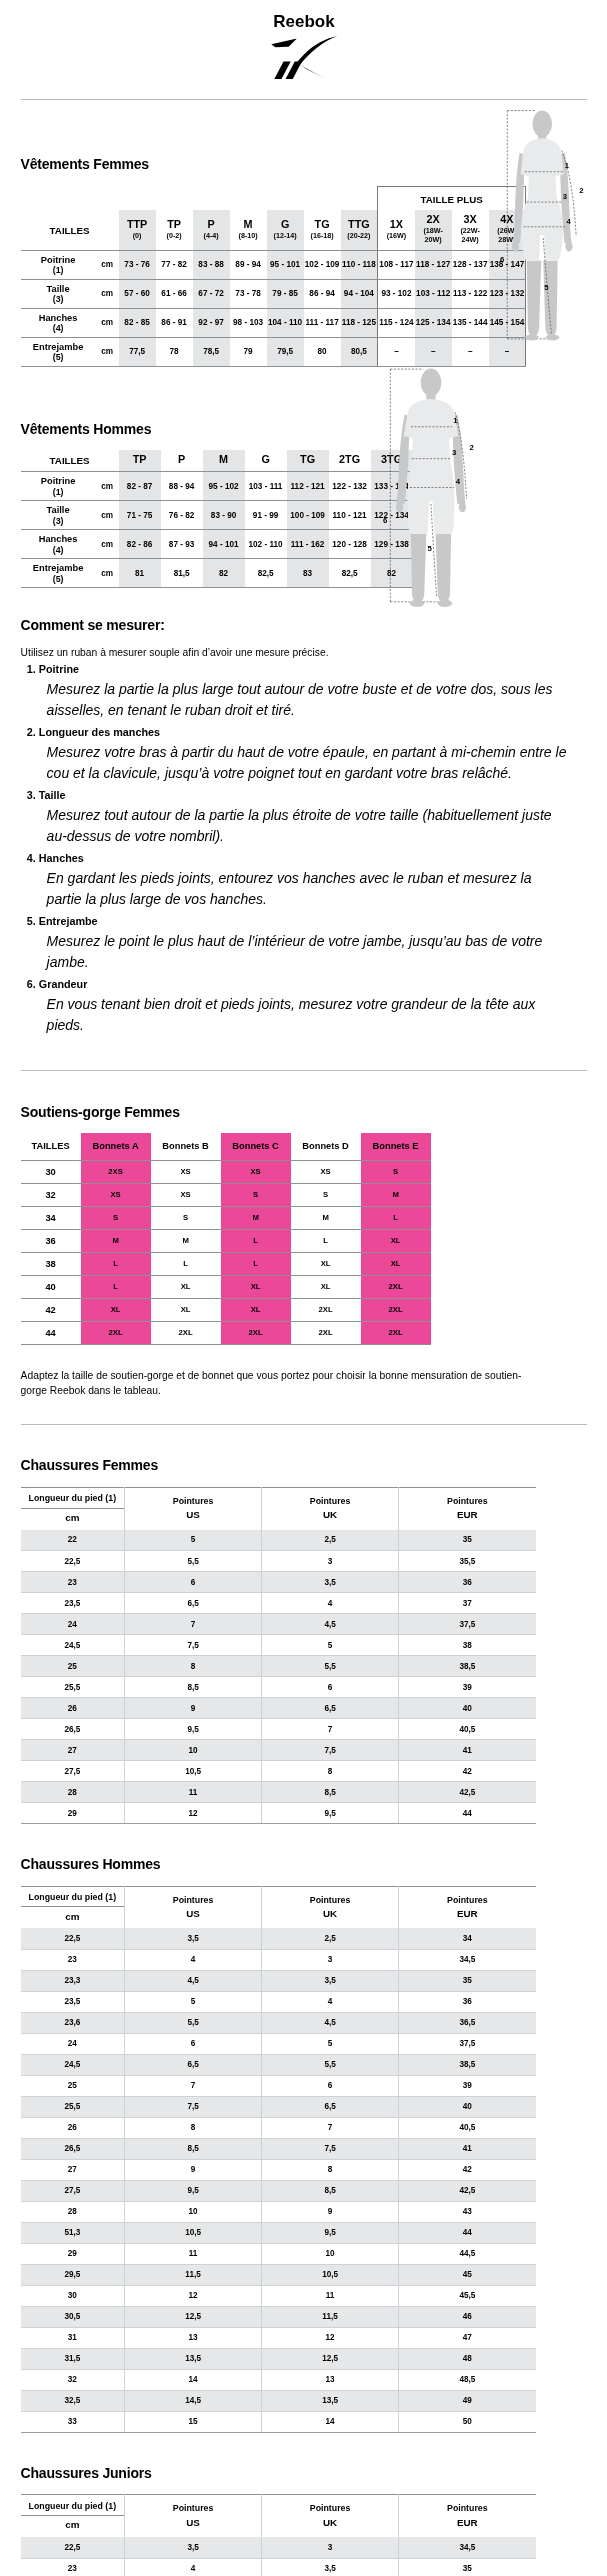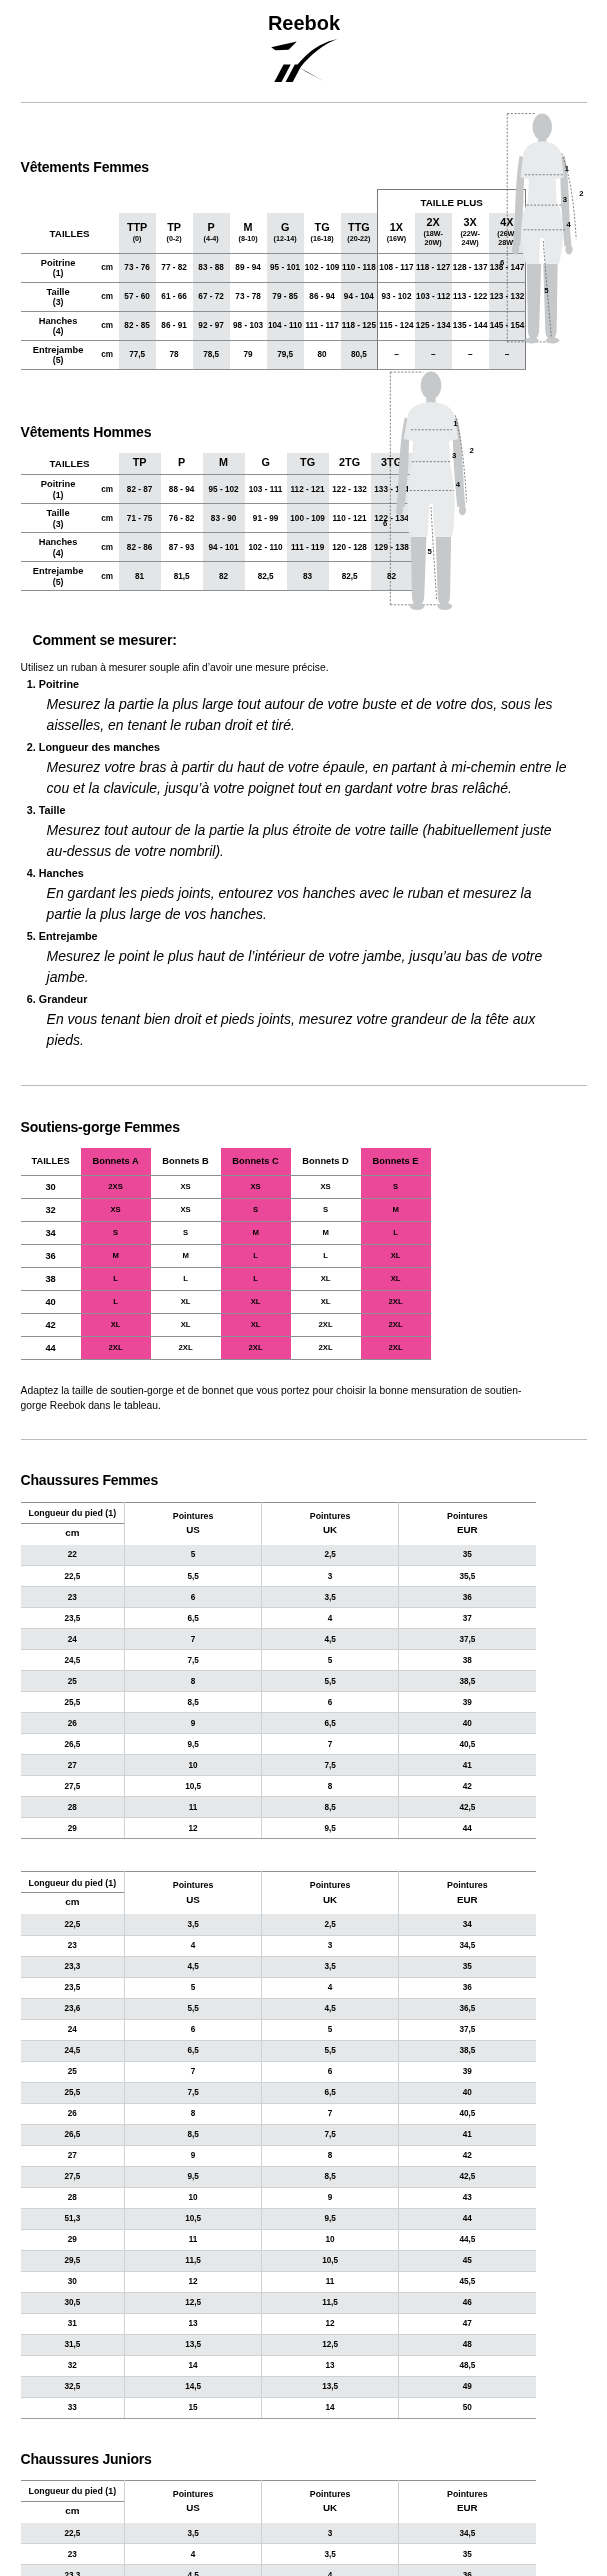--- a/index.html
+++ b/index.html
@@ -2,21 +2,21 @@
 <html lang="fr" style="font-size:8.2px"><head>
 <meta charset="utf-8">
 <style>
   html,body{margin:0;padding:0;background:#fff;}
   body{width:608px;font-family:"Liberation Sans", sans-serif;color:#000;}
   *{box-sizing:border-box;}
   .page{width:608px;position:relative;overflow:hidden;}
 
   
   .logo-block{padding:13.4px 0 15.5px;text-align:center;}
-  .wordmark{font-size:20px;font-weight:bold;letter-spacing:0px;line-height:1;}
+  .wordmark{font-size:17px;font-weight:bold;letter-spacing:0px;line-height:1;}
   .vector{margin-top:5.2px;}
   .rule{border:none;border-top:1px solid #b9bcbe;margin:2.1px 20.6px 0;}
 
   
   .sec{position:relative;padding:0 20.6px;}
   h2.sec-title{font-size:14px;font-weight:bold;letter-spacing:-0.2px;margin:0 0 13.4px;}
   .w-sec{padding-top:56px;}
   .m-sec{padding-top:54px;}
 
   
@@ -400,21 +400,21 @@
           <tr class="bodyrow">
             <td class="rowlab">
               <div>Hanches</div>
               <div>(4)</div>
             </td>
             <td class="unit">cm</td>
             <td class="shade">82 - 86</td>
             <td>87 - 93</td>
             <td class="shade">94 - 101</td>
             <td>102 - 110</td>
-            <td class="shade">111 - 119</td>
+            <td class="shade">111 - 162</td>
             <td>120 - 128</td>
             <td class="shade">129 - 138</td>
           </tr>
           <tr class="bodyrow">
             <td class="rowlab">
               <div>Entrejambe</div>
               <div>(5)</div>
             </td>
             <td class="unit">cm</td>
             <td class="shade">81</td>
@@ -423,21 +423,21 @@
             <td>82,5</td>
             <td class="shade">83</td>
             <td>82,5</td>
             <td class="shade">82</td>
           </tr>
         </tbody>
       </table>
   </section>
 
   <section class="howto">
-    <h2 class="sec-title" style="margin:12px">Comment se mesurer:</h2>
+    <h2 class="sec-title" style="margin:0">Comment se mesurer:</h2>
     <p class="intro">Utilisez un ruban à mesurer souple afin d’avoir une mesure précise.</p>
 
     <div class="mi">
       <div class="mi-t"><span>1.</span> <span>Poitrine</span></div>
       <div class="mi-x">Mesurez la partie la plus large tout autour de votre buste et de votre dos, sous les aisselles, en tenant le ruban droit et tiré.</div>
     </div>
     <div class="mi">
       <div class="mi-t"><span>2.</span> <span>Longueur des manches</span></div>
       <div class="mi-x">Mesurez votre bras à partir du haut de votre épaule, en partant à mi-chemin entre le cou et la clavicule, jusqu’à votre poignet tout en gardant votre bras relâché.</div>
     </div>
@@ -660,20 +660,21 @@
             <td>29</td>
             <td class="vline">12</td>
             <td class="vline">9,5</td>
             <td class="vline">44</td>
           </tr>
         </tbody>
       </table>
   </section>
 
   <section class="sec shoe-sec">
+    <h2 class="sec-title">Chaussures Hommes</h2>
     <table class="shoes">
         <colgroup>
           <col class="c0">
           <col class="cx">
           <col class="cx">
           <col class="cx">
         </colgroup>
         <tbody>
           <tr class="headrow">
             <td>

